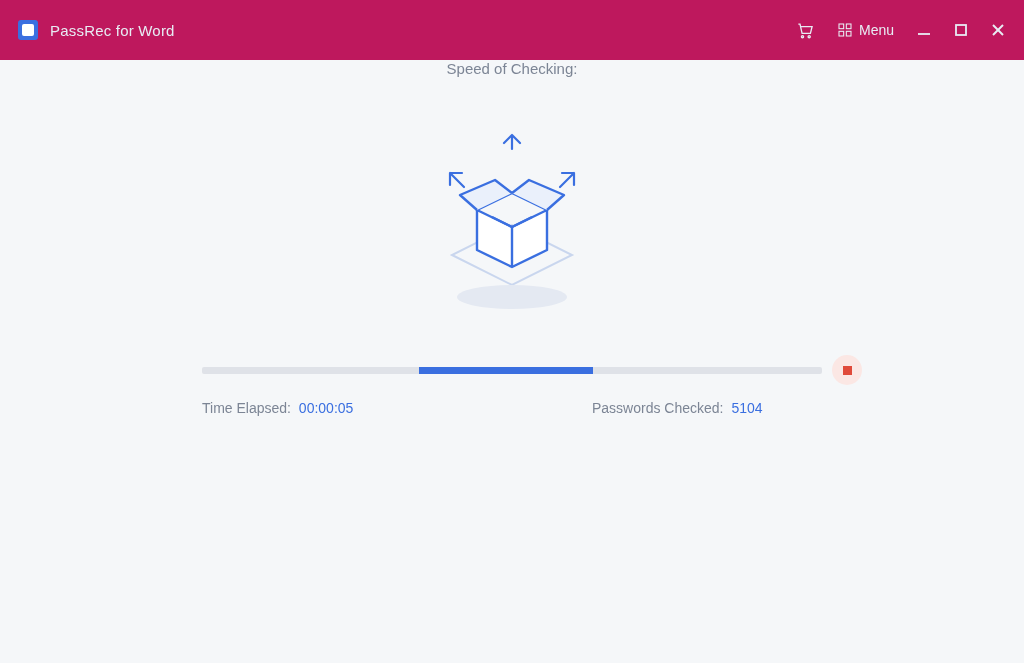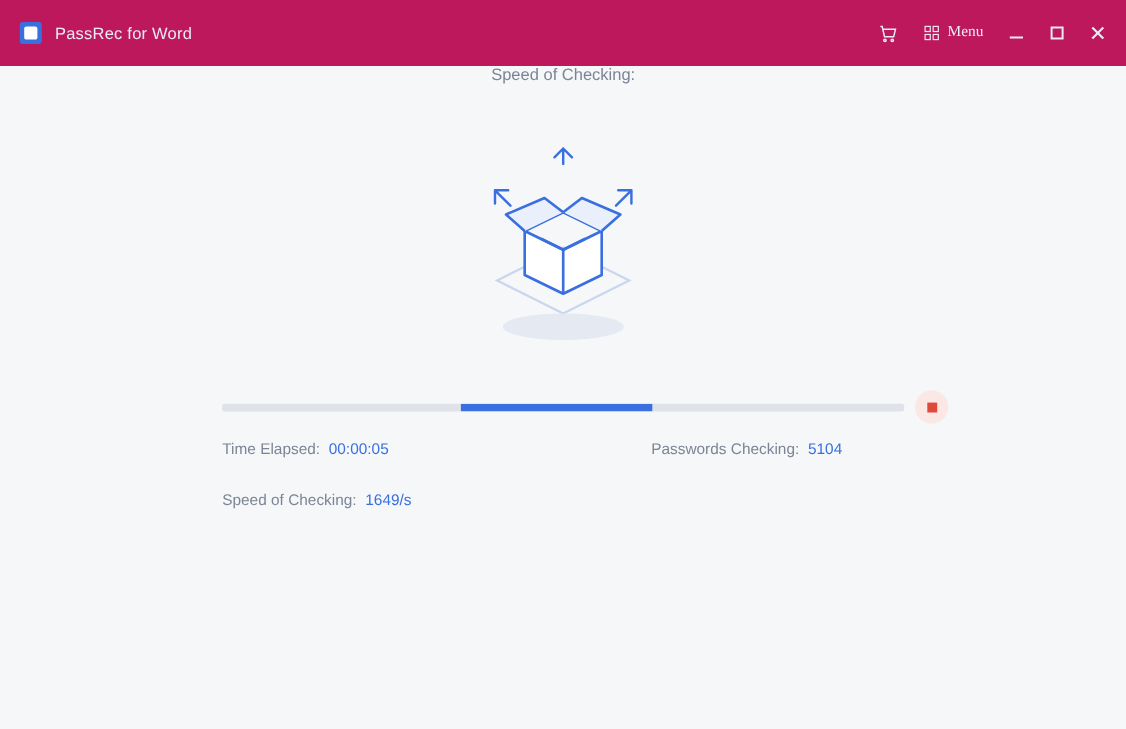--- a/index.html
+++ b/index.html
@@ -21,21 +21,21 @@
     border-radius: 3px;
     display: flex; align-items: center; justify-content: center;
     margin-right: 12px;
   }
   .app-logo-inner {
     width: 12px; height: 12px; background: #fff; border-radius: 2px;
   }
   .app-title { font-size: 15px; letter-spacing: .2px; font-weight: 400; color: #e8ecf4; }
   .titlebar-spacer { flex: 1; }
   .title-controls { display: flex; align-items: center; gap: 22px; }
-  .title-btn { display: flex; align-items: center; justify-content: flex-end; color: #e8ecf4; cursor: pointer; font-family: Liberation Serif, serif; }
+  .title-btn { display: flex; align-items: center; justify-content: flex-end; color: #e8ecf4; cursor: pointer; }
   .menu-btn { display: flex; align-items: center; gap: 6px; font-size: 14px; }
 
   
   .main {
     text-align: center;
   }
   .heading {
     color: #7c8595;
     font-size: 15px;
   }
@@ -76,21 +76,21 @@
     background: #fbe7e4;
     display: flex; align-items: center; justify-content: center;
     cursor: pointer;
   }
   .stop-square { width: 9px; height: 9px; background: #e04a3a; }
 
   .stats {
     margin-top: 26px;
     display: grid;
     grid-template-columns: 1fr 1fr;
-    row-gap: 30px;
+    row-gap: 16px;
     text-align: left;
     font-size: 14px;
     color: #7c8595;
   }
   .stats .val { color: #3a6fe0; margin-left: 4px; }
   .stats .cell-right { padding-left: 80px; }
 </style>
 </head>
 <body>
 
@@ -175,22 +175,18 @@
     <div class="stop-btn">
       <div class="stop-square"></div>
     </div>
 
     <div class="stats">
       <div>
         <span>Time Elapsed:</span>
         <span class="val">00:00:05</span>
       </div>
       <div class="cell-right">
-        <span>Passwords Checking:</span>
+        <span>Passwords Checked:</span>
         <span class="val">5104</span>
-      </div>
-      <div>
-        <span>Speed of Checking:</span>
-        <span class="val">1649/s</span>
       </div>
     </div>
   </div>
 </div>
 
 </body></html>

